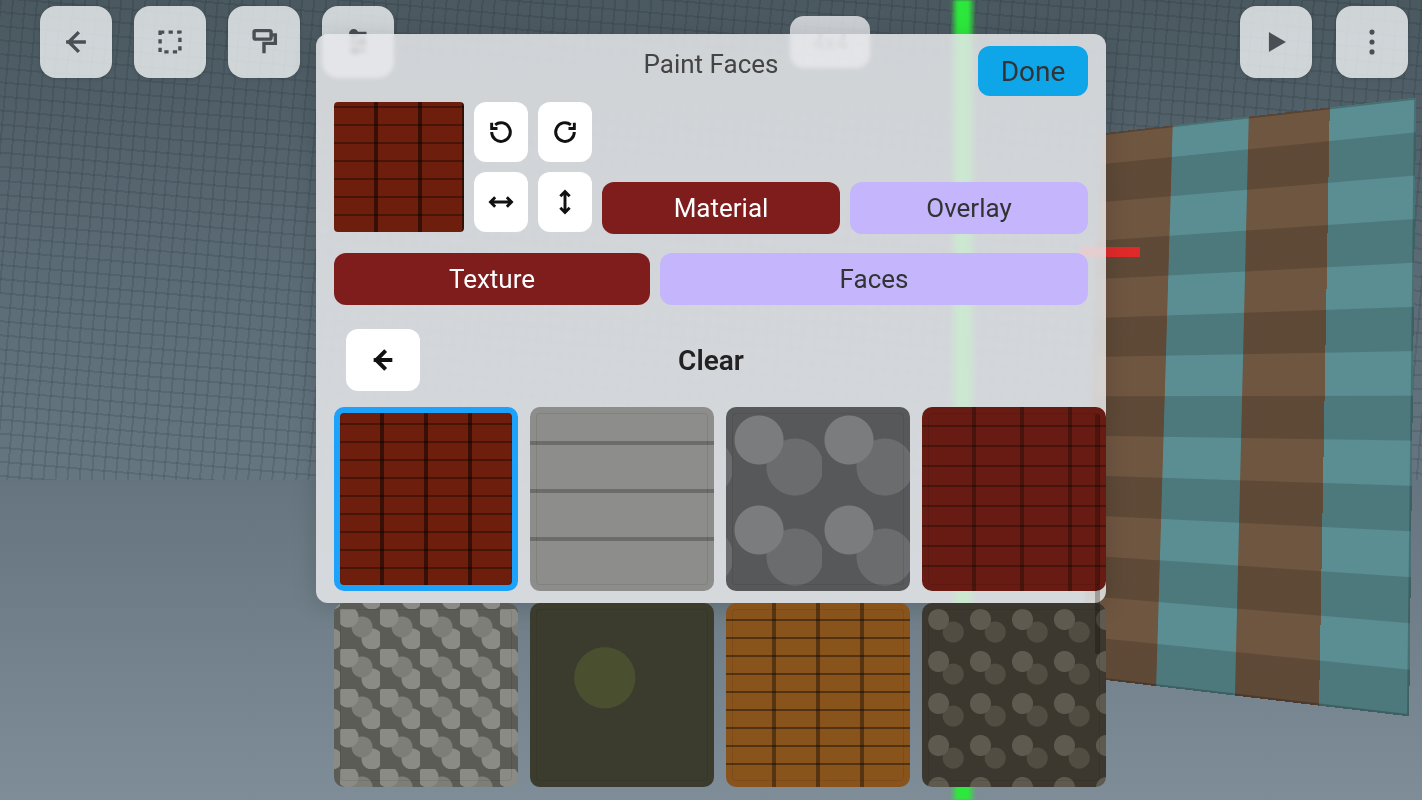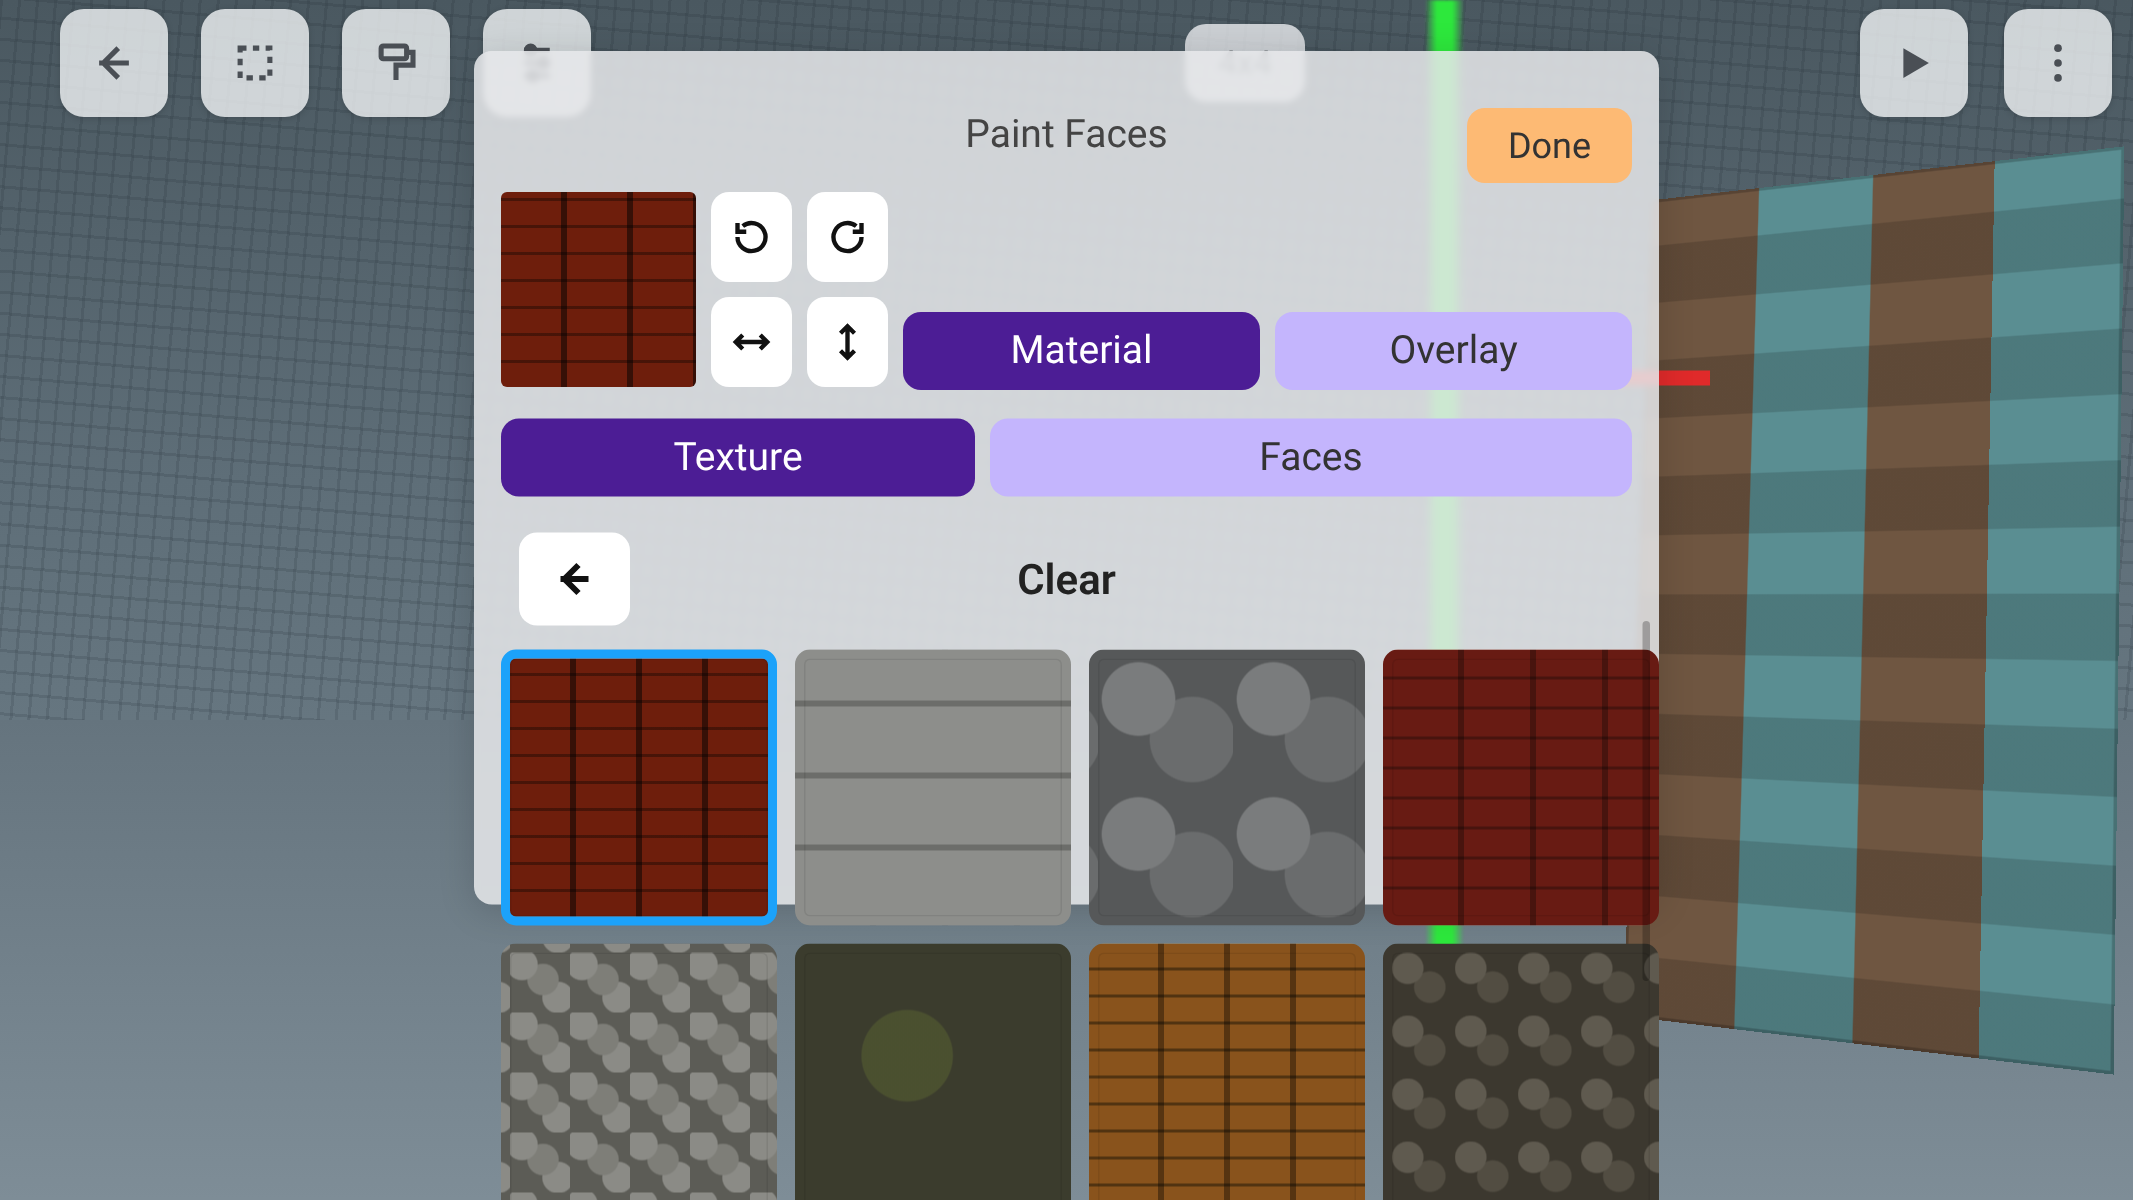--- a/index.html
+++ b/index.html
@@ -88,35 +88,35 @@
 
 
 .panel {
   position: absolute;
   left: 316px; top: 34px;
   width: 790px; height: 569px;
   background: rgba(230,232,234,.86);
   border-radius: 12px;
   box-shadow: 0 4px 24px rgba(0,0,0,.15);
   backdrop-filter: blur(2px);
-  padding: 32px 18px 0 18px;
+  padding: 6px 18px 0 18px;
 }
 .panel-header {
   display: flex; align-items: center; justify-content: center;
   position: relative;
   height: 48px;
 }
 .panel-title { font-size: 26px; color: #444; }
 .done-btn {
   position: absolute; right: 0; top: 6px;
   width: 110px; height: 50px;
-  background: #fdba74;
+  background: #0ea5e9;
   border-radius: 12px;
   display: flex; align-items: center; justify-content: center;
-  font-size: 24px; color: #333;
+  font-size: 28px; color: #333;
   cursor: pointer;
 }
 
 .row1 { display: flex; gap: 10px; margin-top: 14px; align-items: center; }
 .preview {
   width: 130px; height: 130px;
   flex-shrink: 0;
   border-radius: 4px;
 }
 .mini-grid {
@@ -133,21 +133,21 @@
 .mini-btn svg { width: 28px; height: 28px; stroke: #111; stroke-width: 2.5; fill: none; }
 
 .pill-row { display: flex; gap: 10px; flex: 1; }
 .pill {
   flex: 1; height: 52px;
   background: #c4b5fd; border-radius: 12px;
   display: flex; align-items: center; justify-content: center;
   font-size: 26px; color: #333;
   cursor: pointer;
 }
-.pill.active { background: #4c1d95; color: #fff; }
+.pill.active { background: #7f1d1d; color: #fff; }
 
 .row2 { display: flex; gap: 10px; margin-top: 21px; }
 .row2 .pill { flex: 1; }
 
 .category {
   display: flex; align-items: center; justify-content: center;
   position: relative;
   margin-top: 20px;
   height: 70px;
 }

